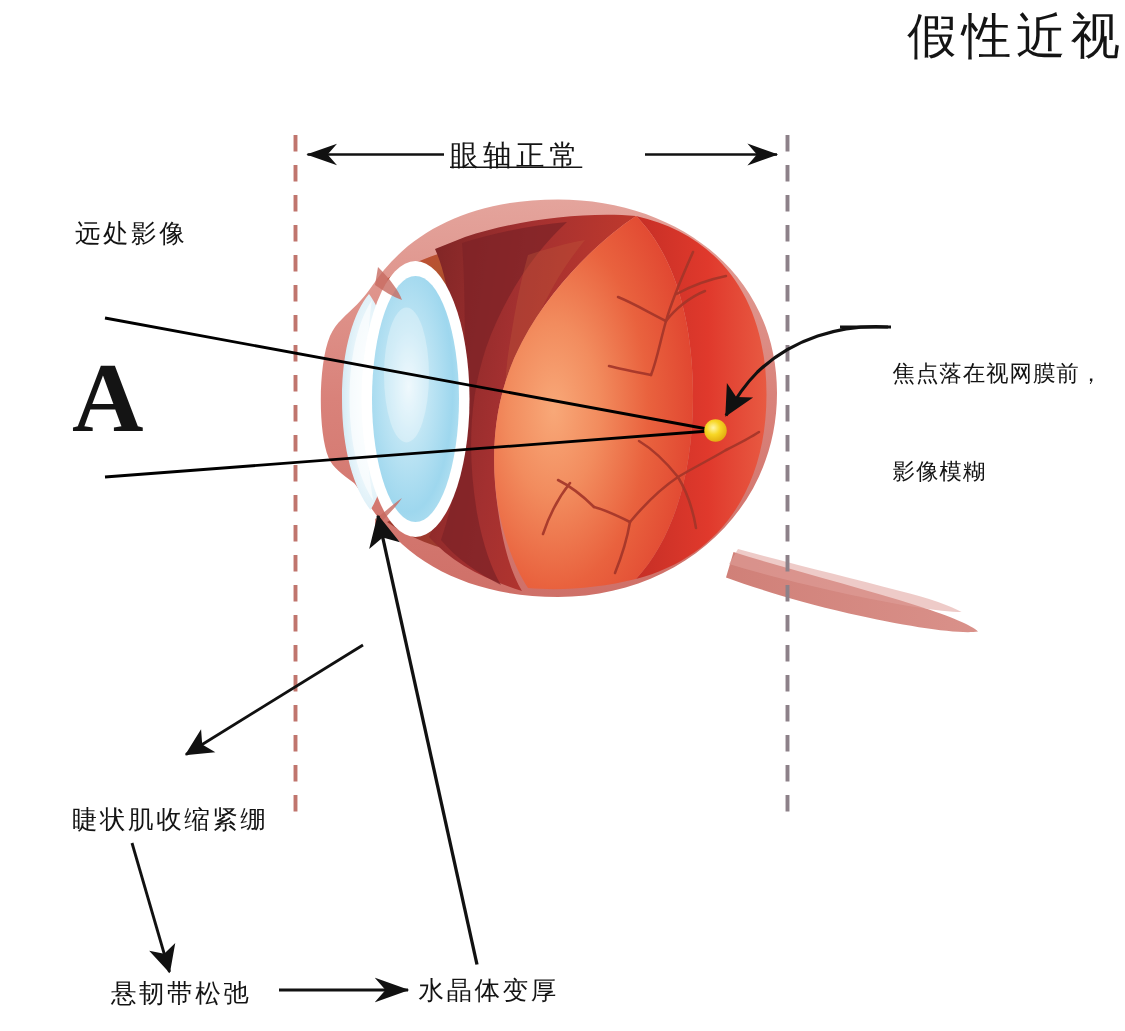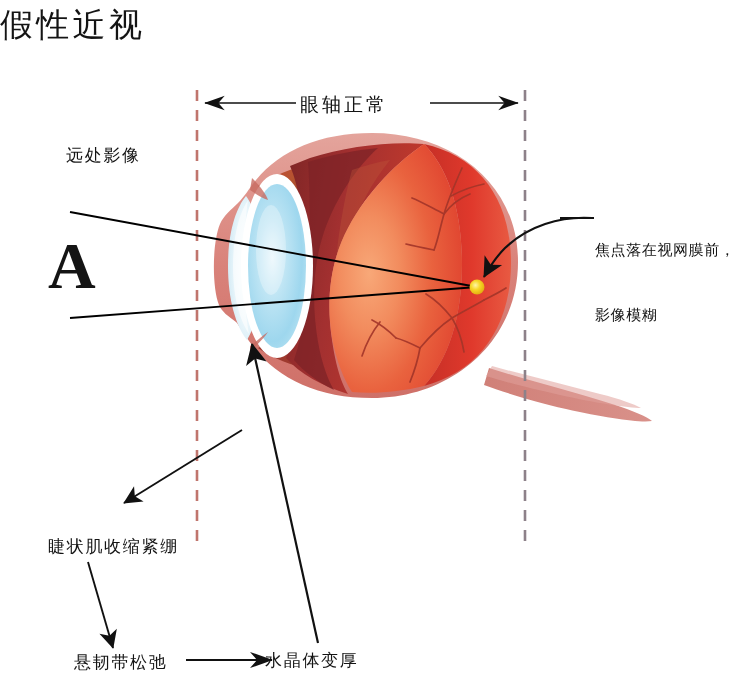--- a/index.html
+++ b/index.html
@@ -36,33 +36,34 @@
     white-space: pre;
     line-height: 1.28;
     letter-spacing: 0.06em;
     color: #141414;
     font-family: "Liberation Serif", "DejaVu Serif", serif;
   }
   #page-title {
     left: 0;
     top: 4px;
     width: 750px;
-    text-align: left;
+    text-align: right;
     font-size: 33px;
     letter-spacing: 0.10em;
     font-weight: 400;
   }
   #axis-label {
     left: 300px;
     top: 93px;
     font-size: 19px;
     letter-spacing: 0.16em;
+    text-decoration: underline;
   }
   #distant-image-label {
-    left: 66px;
+    left: 50px;
     top: 145px;
     font-size: 17px;
     letter-spacing: 0.10em;
   }
   #object-letter {
     left: 48px;
     top: 233px;
     font-size: 66px;
     font-weight: 700;
     line-height: 1;
@@ -82,21 +83,21 @@
     font-size: 17px;
     letter-spacing: 0.10em;
   }
   #zonule-label {
     left: 74px;
     top: 652px;
     font-size: 17px;
     letter-spacing: 0.10em;
   }
   #lens-label {
-    left: 265px;
+    left: 279px;
     top: 650px;
     font-size: 17px;
     letter-spacing: 0.10em;
   }
 </style>
 </head>
 <body>
 
 <div id="stage">
 

